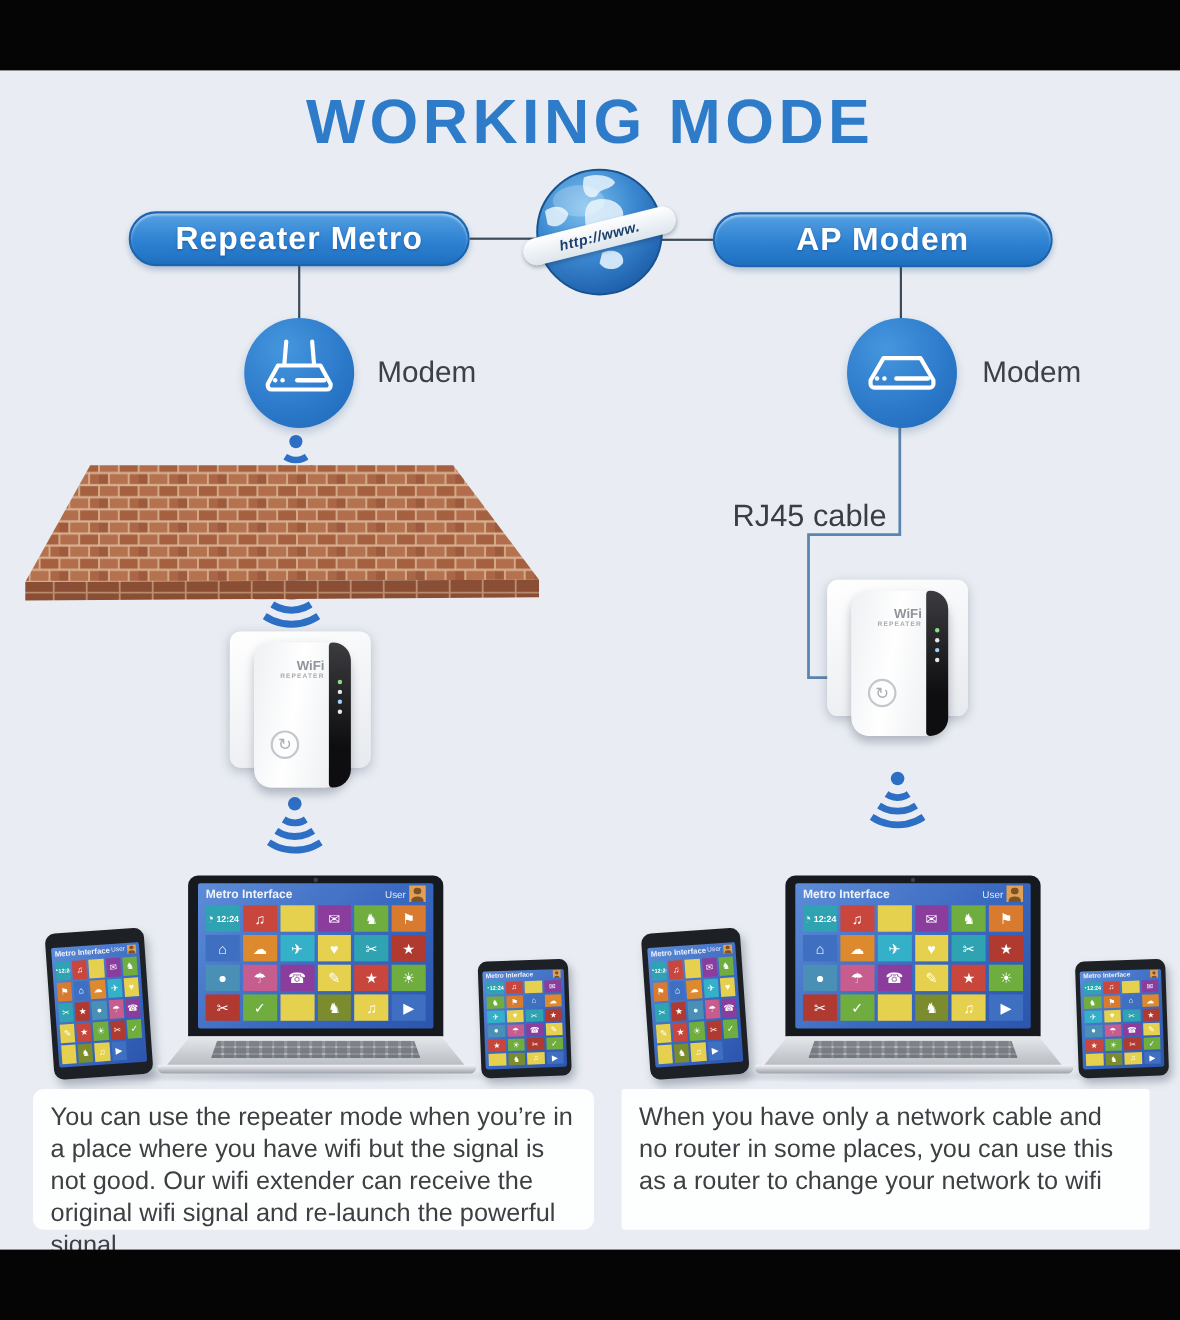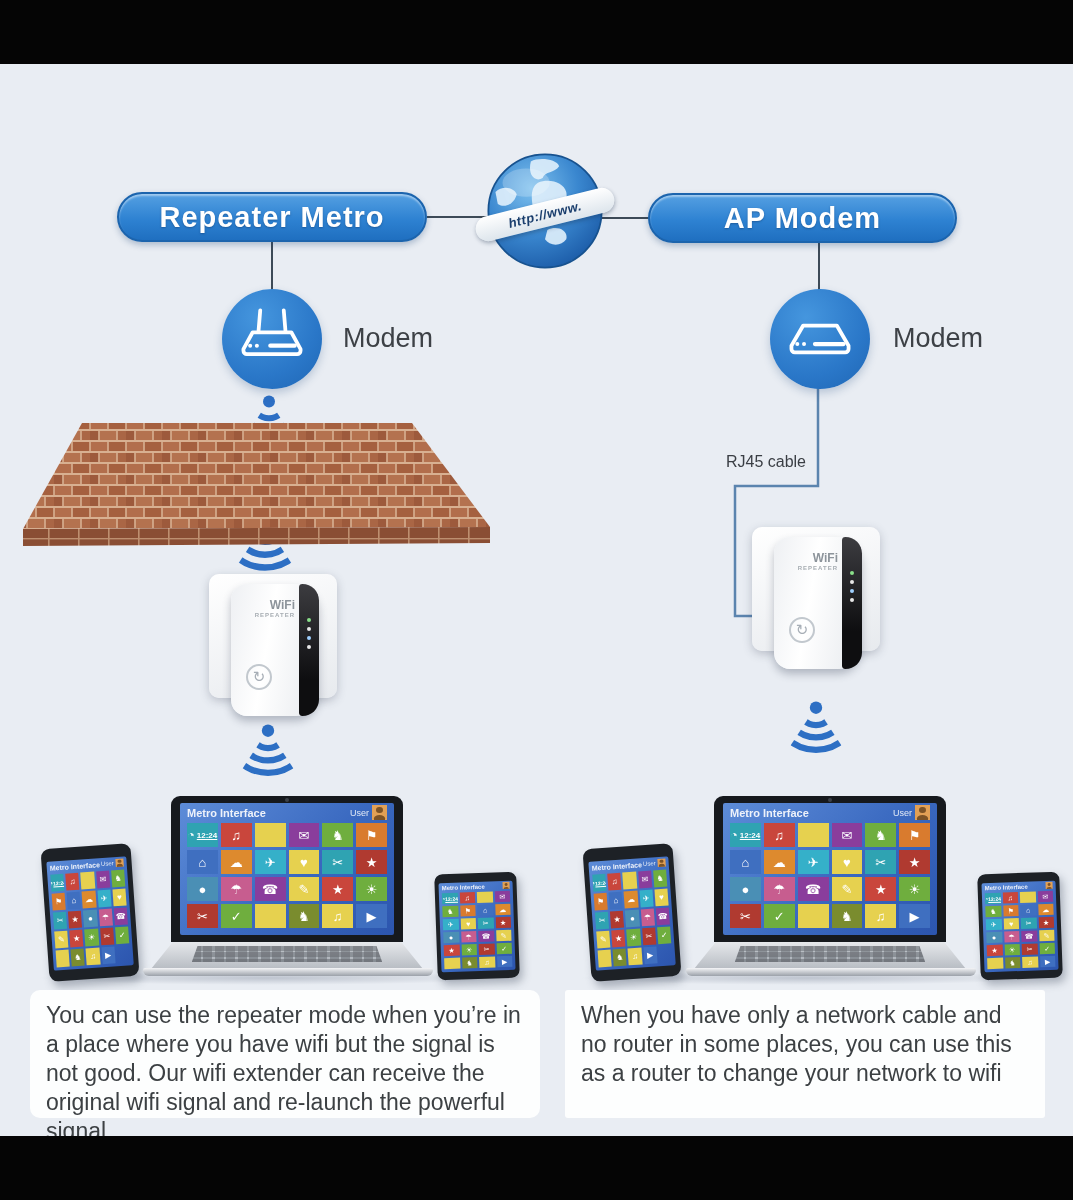--- a/index.html
+++ b/index.html
@@ -40,21 +40,21 @@
   
   .node{position:absolute;width:100px;height:100px;border-radius:50%;z-index:4;
         background:radial-gradient(circle at 36% 28%,#4596de,#2a77c8 62%,#1f66b4);
         box-shadow:0 4px 8px rgba(40,80,130,.25);}
   .node.left{left:222px;top:289px;}
   .node.right{left:770px;top:289px;}
   .node svg{position:absolute;left:8px;top:8px;}
 
   .modem-label{position:absolute;font-size:27px;color:#3d4146;z-index:4;}
   .rj45-label{position:absolute;left:664px;top:453px;width:142px;text-align:right;
-              font-size:16px;color:#3a3e44;z-index:4;}
+              font-size:28px;color:#3a3e44;z-index:4;}
 
   .wifi{position:absolute;}
   .wifi.w1{left:239px;top:394px;z-index:2;}
   .wifi.w2{left:233px;top:516px;z-index:2;}
   .wifi.w3{left:237px;top:722px;z-index:2;}
   .wifi.w4{left:785px;top:698px;z-index:2;}
 
   .brick{position:absolute;left:18px;top:419px;z-index:3;}
 
   
@@ -89,21 +89,21 @@
   .mtitle{color:#eef2fa;font-weight:bold;white-space:nowrap;}
   .muser{display:flex;align-items:center;color:#e2eaf6;white-space:nowrap;}
   .avatar{position:relative;background:#e2a055;overflow:hidden;flex:0 0 auto;}
   .av-head{position:absolute;left:50%;top:16%;width:42%;height:40%;margin-left:-21%;
            border-radius:50%;background:#7d5326;}
   .av-body{position:absolute;left:50%;bottom:-12%;width:74%;height:45%;margin-left:-37%;
            border-radius:50% 50% 0 0;background:#7d5326;}
   .metro-tiles{flex:1 1 auto;display:grid;gap:3px;overflow:hidden;}
   .tile{display:flex;align-items:center;justify-content:center;color:#fff;overflow:hidden;min-height:0;min-width:0;}
   .tile .tring{opacity:.95;}
-  .tile .ttime{font-weight:bold;text-decoration:underline;}
+  .tile .ttime{font-weight:bold;}
 
   
   .laptop{position:absolute;width:290px;height:186px;z-index:2;}
   .laptop.lgroup{left:143px;top:796px;}
   .laptop.rgroup{left:686px;top:796px;}
   .lscreen{position:absolute;left:28px;top:0;width:232px;height:146px;box-sizing:border-box;
            background:#16191d;border-radius:9px 9px 0 0;padding:7px 9px 7px;}
   .cam{position:absolute;left:50%;top:2px;width:4px;height:4px;margin-left:-2px;
        border-radius:50%;background:#3c4148;}
   .ldeck{position:absolute;left:8px;top:146px;width:272px;height:27px;
@@ -191,20 +191,21 @@
         <rect x="27.8" y="12" width="16.4" height="9" fill="#aa6645"></rect>
       </pattern>
       <pattern id="brickside" width="30" height="17" patternUnits="userSpaceOnUse">
         <rect width="30" height="17" fill="#8a4e34"></rect>
         <rect width="1.6" height="17" fill="#bd8f70"></rect>
         <rect width="30" height="1.4" fill="#bd8f70"></rect>
       </pattern>
     </defs>
   </svg>
 
+  <div class="title">WORKING MODE</div>
 
   <div class="hline" style="left:427px;top:216px;width:62px;"></div>
   <div class="hline" style="left:601px;top:217px;width:48px;"></div>
   <div class="vline" style="left:271px;top:241px;height:50px;"></div>
   <div class="vline" style="left:818px;top:242px;height:50px;"></div>
 
   <svg class="rj45-svg" width="100" height="245" viewBox="0 0 100 245">
     <polyline points="93,8 93,106 10,106 10,236 34,236" fill="none" stroke="#5b84ae" stroke-width="2.5"></polyline>
   </svg>
 

